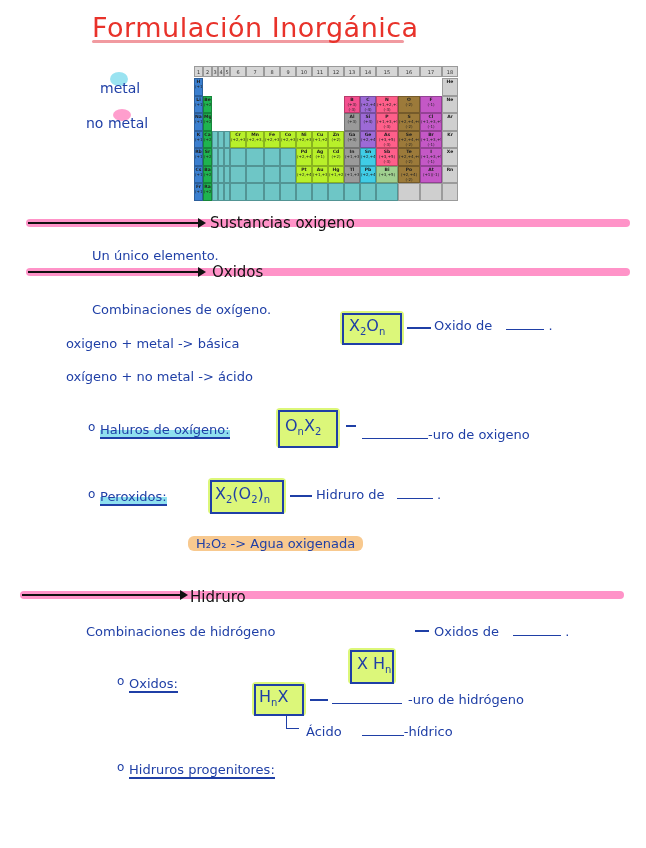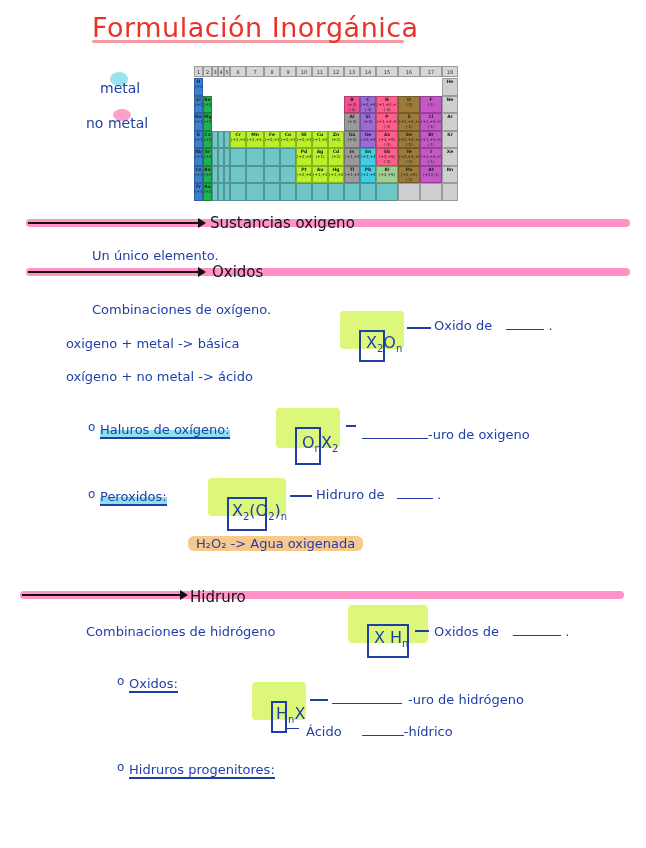--- a/index.html
+++ b/index.html
@@ -12,21 +12,21 @@
   
   .pt{left:194px;top:66px;width:278px;height:130px;background:#fff;}
   .pt-hdr{position:absolute;top:0;height:11px;border:1px solid #9a9a9a;background:#d6d6d6;font-size:5px;line-height:11px;text-align:center;color:#333;box-sizing:border-box;}
   .cell{position:absolute;box-sizing:border-box;border:1px solid rgba(0,0,0,0.25);font-size:4px;line-height:5px;text-align:center;color:#222;overflow:hidden;}
   .sym{display:block;font-weight:bold;font-size:4.5px;}
   .section-bar{height:8px;background:#ff93c8;border-radius:5px;}
   .arrow-line{height:2px;background:#111;}
   .arrow-head{width:0;height:0;border-top:5px solid transparent;border-bottom:5px solid transparent;border-left:8px solid #111;}
   .section-title{font-size:15px;color:#111;white-space:nowrap;}
   .txt{font-size:13px;color:#1f3fa6;white-space:nowrap;}
-  .formula-box{background:#dcf77a;border-radius:4px;padding:19px;box-sizing:border-box;}
+  .formula-box{background:#dcf77a;border-radius:4px;padding:2px;box-sizing:border-box;}
   .formula-inner{border:2px solid #1f3fa6;color:#1f3fa6;font-size:16px;padding:0 5px;white-space:nowrap;line-height:22px;}
   .formula-inner sub{font-size:10px;}
   .blank{display:inline-block;border-bottom:1.5px solid #1f3fa6;vertical-align:baseline;}
   .bullet{font-size:12px;color:#1f3fa6;}
   .hl-cyan{background:linear-gradient(transparent 55%,#8fe0ef 55%);}
   .u-line{border-bottom:2px solid #1f3fa6;}
   .peach{background:#f8c98f;border-radius:6px;padding:0 8px;}
 </style>
 </head>
 <body>
@@ -212,21 +212,21 @@
   <span class="blank" style="width:36px;margin-left:8px;"></span> .
 </div>
 <div class="abs txt peach" style="left:188px;top:536px;">H₂O₂ -&gt; Agua oxigenada</div>
 
 <div class="abs section-bar" style="left:20px;top:591px;width:604px;"></div>
 <div class="abs arrow-line" style="left:22px;top:594px;width:160px;"></div>
 <div class="abs arrow-head" style="left:180px;top:590px;"></div>
 <div class="abs section-title" style="left:190px;top:588px;">Hidruro</div>
 
 <div class="abs txt" style="left:86px;top:624px;">Combinaciones de hidrógeno</div>
-<div class="abs formula-box" style="left:348px;top:605px;width:80px;height:36px;">
+<div class="abs formula-box" style="left:348px;top:648px;width:48px;height:36px;">
   <div class="formula-inner" style="line-height:24px;"><span>X</span> <span>H</span><sub>n</sub></div>
 </div>
 <div class="abs arrow-line" style="left:415px;top:630px;width:14px;height:1.5px;background:#1f3fa6;"></div>
 <div class="abs txt" style="left:434px;top:624px;">
   <span>Oxidos de</span>
   <span class="blank" style="width:48px;margin-left:10px;"></span> .
 </div>
 
 <div class="abs bullet" style="left:117px;top:674px;">o</div>
 <div class="abs txt" style="left:129px;top:676px;">

